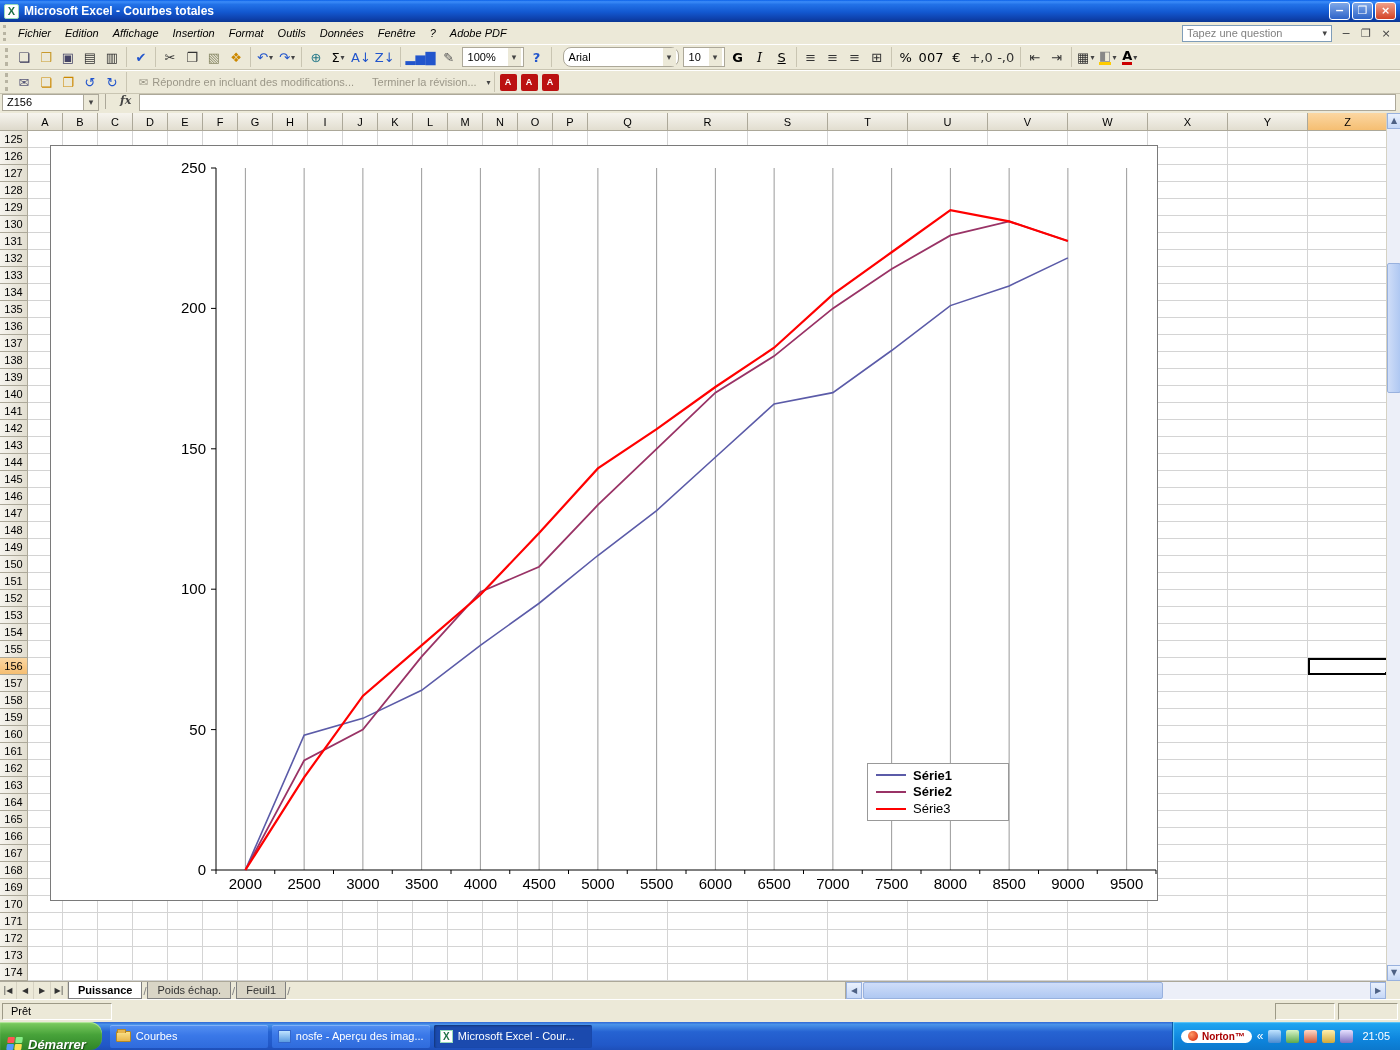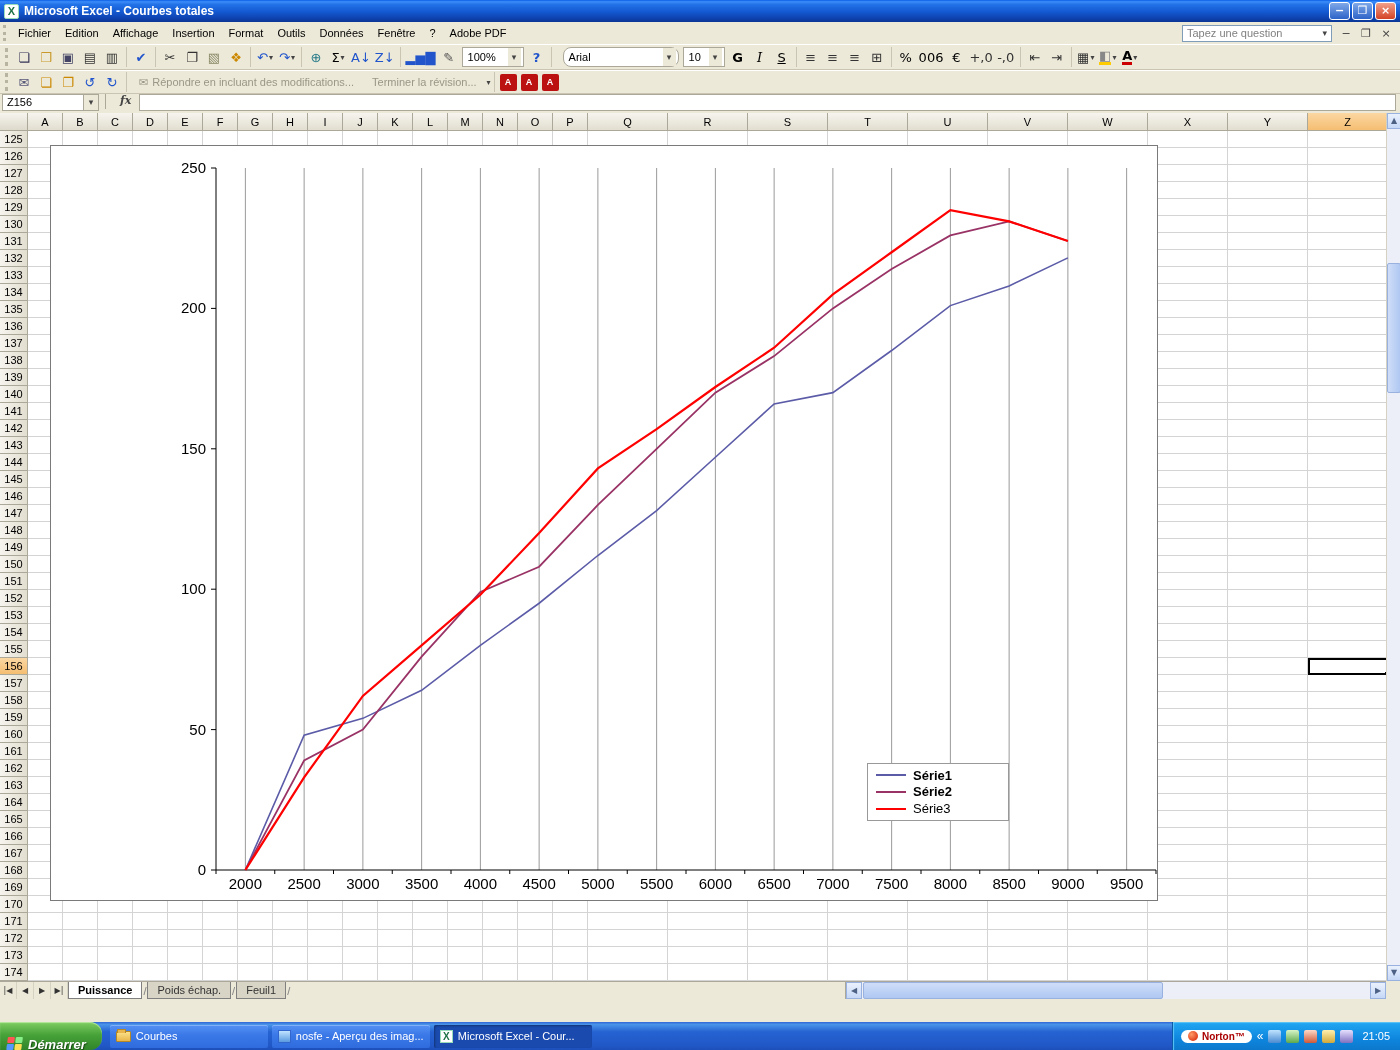--- a/index.html
+++ b/index.html
@@ -150,21 +150,21 @@
     <span>Microsoft Excel - Courbes totales</span>
     <div class="tb-btns">
       <div class="wbtn">−</div>
       <div class="wbtn">❐</div>
       <div class="wbtn close">×</div>
     </div>
   </div>
 
   <div class="menubar">
     <span class="grip"></span>
-    <span id="menu-items" style="display:flex;">
+    <span id="menu-items" style="display:flex;font-style:italic;">
         <span class="menu-item">Fichier</span>
         <span class="menu-item">Edition</span>
         <span class="menu-item">Affichage</span>
         <span class="menu-item">Insertion</span>
         <span class="menu-item">Format</span>
         <span class="menu-item">Outils</span>
         <span class="menu-item">Données</span>
         <span class="menu-item">Fenêtre</span>
         <span class="menu-item">?</span>
         <span class="menu-item">Adobe PDF</span>
@@ -283,21 +283,21 @@
           <span class="gl" style="color: rgb(51, 51, 51);">≡</span>
         </span>
         <span class="tbtn">
           <span class="gl" style="color: rgb(51, 51, 51);">⊞</span>
         </span>
         <span class="tsep"></span>
         <span class="tbtn">
           <span class="gl" style="color: rgb(0, 0, 0);">%</span>
         </span>
         <span class="tbtn">
-          <span class="gl" style="color: rgb(0, 0, 0);">006</span>
+          <span class="gl" style="color: rgb(0, 0, 0);">007</span>
         </span>
         <span class="tbtn">
           <span class="gl" style="color: rgb(0, 0, 0);">€</span>
         </span>
         <span class="tbtn">
           <span class="gl" style="color: rgb(51, 51, 51);">+,0</span>
         </span>
         <span class="tbtn">
           <span class="gl" style="color: rgb(51, 51, 51);">-,0</span>
         </span>
@@ -561,20 +561,26 @@
         <span class="sheet-tab">Feuil1</span>
         <span class="tab-slash">/</span>
       </span>
     <div id="hscroll">
       <div class="hbtn" style="left:0;">◀</div>
       <div id="hthumb"></div>
       <div class="hbtn" style="right:0;">▶</div>
     </div>
   </div>
 
+  <div id="statusbar">
+    <div class="spanel" style="width:110px;">Prêt</div>
+    <div class="fill"></div>
+    <div class="spanel small"></div>
+    <div class="spanel small"></div>
+  </div>
 
   <div id="taskbar">
     <div id="start-button">
       <span class="winflag">
           <i></i>
           <i></i>
           <i></i>
           <i></i>
         </span>
       <span>Démarrer</span>

